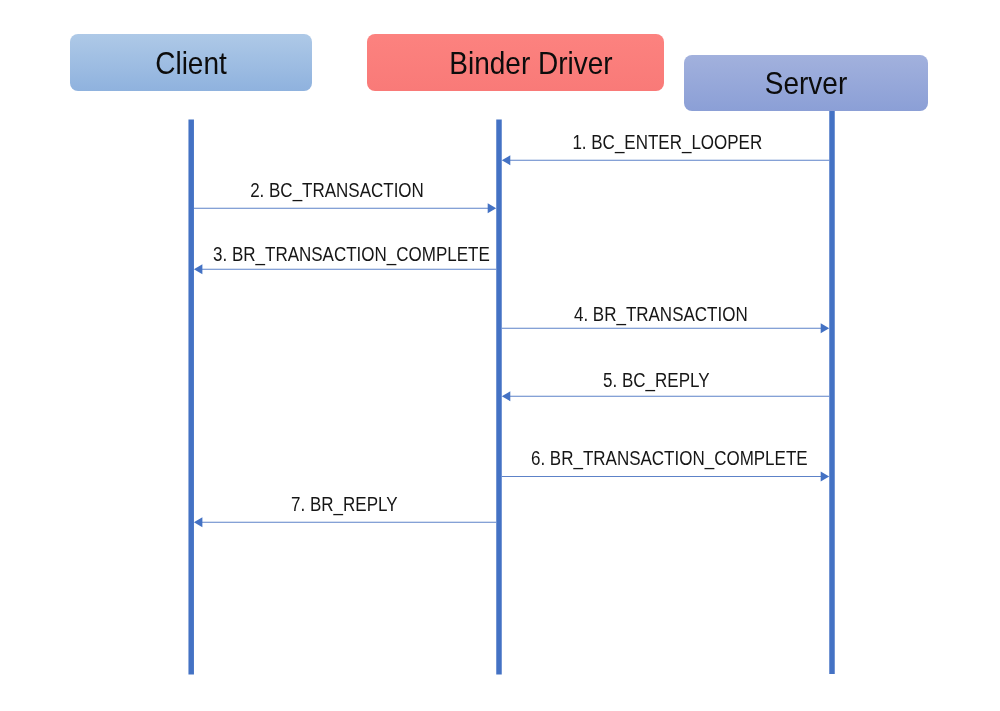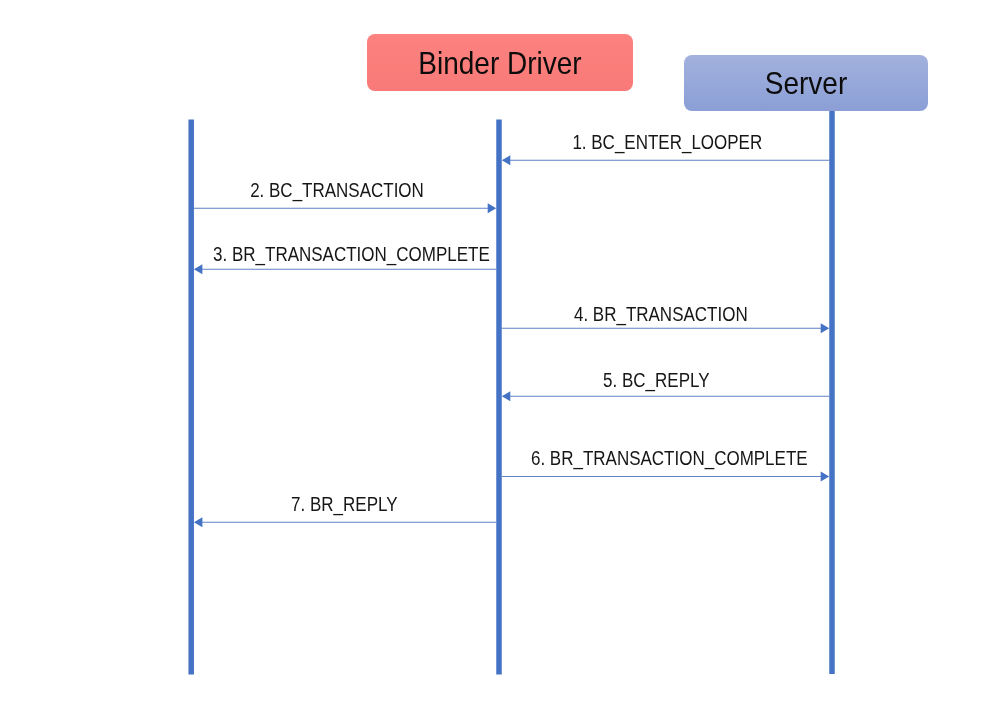--- a/index.html
+++ b/index.html
@@ -5,27 +5,30 @@
   html,body{margin:0;padding:0;}
   body{width:1000px;height:711px;background:#ffffff;overflow:hidden;
        font-family:"Liberation Sans", sans-serif;}
   .stage{position:relative;width:1000px;height:711px;}
   .hdr{position:absolute;display:flex;align-items:center;justify-content:center;
        border-radius:8px;color:#0c0c0c;font-size:28px;}
   .ht{display:inline-block;transform:translateY(1.5px) scaleY(1.1);}
   .hdr.client{left:70px;top:34px;width:242px;height:57px;
        background:linear-gradient(#aec9e7,#8fb2de);}
   .hdr.binder{left:367px;top:34px;width:266px;height:57px;
-       background:linear-gradient(#fc827f,#f97a78);}
+       background:linear-gradient(#fc827f,#f97a78);padding-left:31px;}
   .hdr.server{left:684px;top:35px;width:244px;height:56px;
        background:linear-gradient(#a2b1dd,#8b9fd6);margin-top:20px;}
 </style>
 </head>
 <body>
 <div class="stage">
+  <div class="hdr client">
+      <span class="ht">Client</span>
+    </div>
   <div class="hdr binder">
       <span class="ht">Binder Driver</span>
     </div>
   <div class="hdr server">
       <span class="ht">Server</span>
     </div>
   <svg width="1000" height="711" viewBox="0 0 1000 711" style="position:absolute;left:0;top:0;" xmlns="http://www.w3.org/2000/svg">
 
     <line x1="191.2" y1="119.5" x2="191.2" y2="674.5" stroke="#4472c4" stroke-width="5.5"></line>
     <line x1="499" y1="119.5" x2="499" y2="674.5" stroke="#4472c4" stroke-width="5.5"></line>

